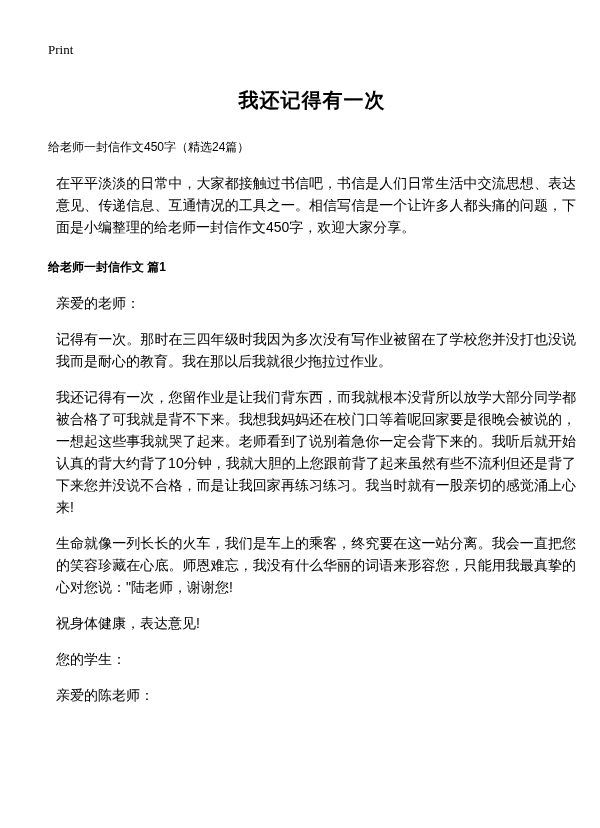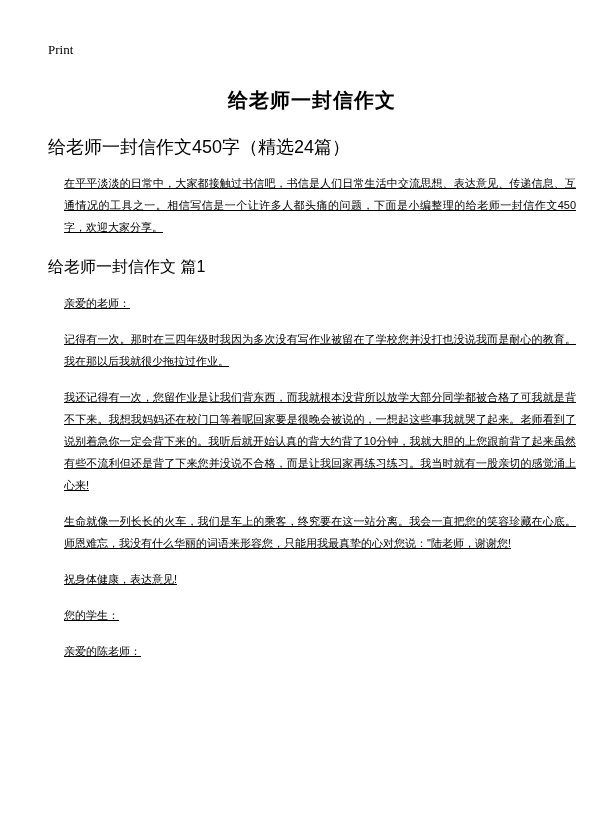--- a/index.html
+++ b/index.html
@@ -33,46 +33,45 @@
   }
   .doc-title {
     font-size: 20px;
     font-weight: bold;
     text-align: center;
     margin: 10px 0 22px 0;
     letter-spacing: 1px;
     line-height: 28px;
   }
   .subtitle {
-    font-size: 18px;
+    font-size: 12px;
     line-height: 22px;
     margin: 0 0 14px 0;
   }
   p.para {
-    font-size: 11px;
+    font-size: 14px;
     line-height: 22px;
-    margin: 0 0 14px 16px;
+    margin: 0 0 14px 8px;
     text-align: justify;
-    text-decoration: underline;
   }
   h2.section {
-    font-size: 16px;
-    font-weight: normal;
+    font-size: 12px;
+    font-weight: bold;
     line-height: 22px;
     margin: 18px 0 14px 0;
   }
 </style>
 </head>
 <body>
 
 <div class="page">
 
   <a class="print-link" href="#">Print</a>
 
-  <h1 class="doc-title">给老师一封信作文</h1>
+  <h1 class="doc-title">我还记得有一次</h1>
 
   <div class="subtitle">给老师一封信作文450字（精选24篇）</div>
 
   <p class="para">在平平淡淡的日常中，大家都接触过书信吧，书信是人们日常生活中交流思想、表达意见、传递信息、互通情况的工具之一。相信写信是一个让许多人都头痛的问题，下面是小编整理的给老师一封信作文450字，欢迎大家分享。</p>
 
   <h2 class="section">给老师一封信作文 篇1</h2>
   <p class="para">亲爱的老师：</p>
   <p class="para">记得有一次。那时在三四年级时我因为多次没有写作业被留在了学校您并没打也没说我而是耐心的教育。我在那以后我就很少拖拉过作业。</p>
   <p class="para">我还记得有一次，您留作业是让我们背东西，而我就根本没背所以放学大部分同学都被合格了可我就是背不下来。我想我妈妈还在校门口等着呢回家要是很晚会被说的，一想起这些事我就哭了起来。老师看到了说别着急你一定会背下来的。我听后就开始认真的背大约背了10分钟，我就大胆的上您跟前背了起来虽然有些不流利但还是背了下来您并没说不合格，而是让我回家再练习练习。我当时就有一股亲切的感觉涌上心来!</p>
   <p class="para">生命就像一列长长的火车，我们是车上的乘客，终究要在这一站分离。我会一直把您的笑容珍藏在心底。师恩难忘，我没有什么华丽的词语来形容您，只能用我最真挚的心对您说："陆老师，谢谢您!</p>

